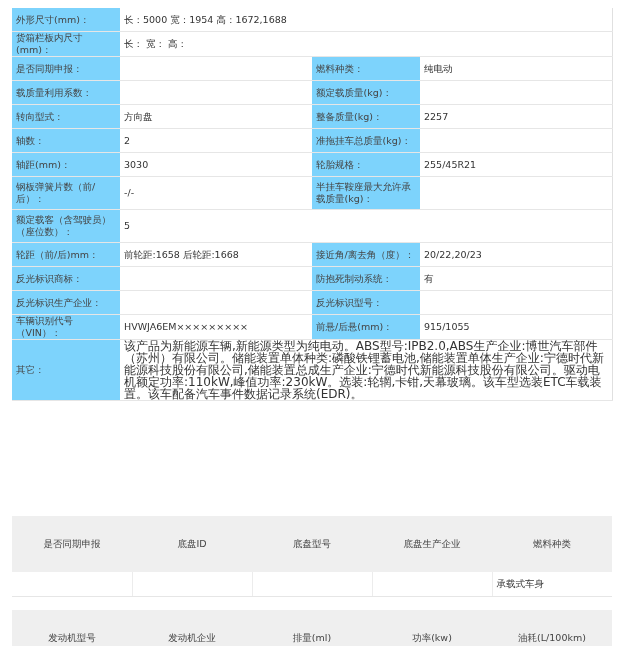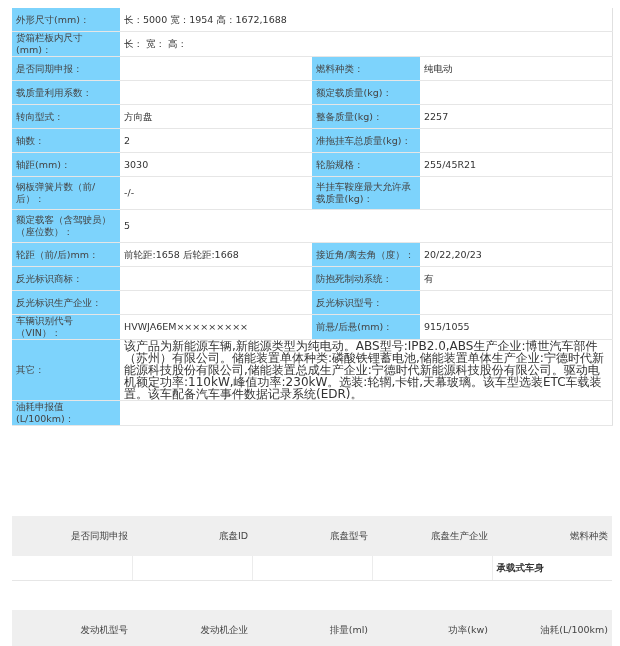--- a/index.html
+++ b/index.html
@@ -6,22 +6,22 @@
   body { width:620px; height:646px; position:relative; overflow:hidden;
          font-family:"DejaVu Sans","Liberation Sans",sans-serif; font-size:9.5px; color:#333; }
   .params { position:absolute; left:12px; top:8px; width:600px; border-collapse:collapse; table-layout:fixed; }
   .params td { border-bottom:1px solid #e6e6e6; padding:0 4px 0 4px; height:23px; vertical-align:middle; line-height:12px; }
   .params td.lab { background:#7dd3fc; color:#444; }
   .params td.val { background:#fff; }
   .params tr.tall td { height:32px; }
   .params tr.note td { height:56px; }
   .params td.val.last { border-right:1px solid #e0e0e0; }
   .grid { position:absolute; left:12px; width:600px; border-collapse:collapse; table-layout:fixed; }
-  .grid th { background:#efefef; text-align:right; font-weight:normal; color:#444; height:40px; padding:0 4px; }
-  .grid td { height:24px; padding:0 4px; border-right:1px solid #ececec; border-bottom:1px solid #e6e6e6; line-height:12px;font-weight:bold; }
+  .grid th { background:#efefef; text-align:center; font-weight:normal; color:#444; height:24px; padding:16px 4px; }
+  .grid td { height:24px; padding:0 4px; border-right:1px solid #ececec; border-bottom:1px solid #e6e6e6; line-height:12px; }
   .grid td:last-child { border-right:none; }
   .chassis { top:516px; }
   .engine { top:610px; }
   .engine td { height:32px; }
 </style>
 </head>
 <body>
 
 <table class="params">
   <colgroup>
@@ -100,24 +100,20 @@
     <tr>
       <td class="lab">车辆识别代号（VIN）：</td>
       <td class="val">HVWJA6EM×××××××××</td>
       <td class="lab">前悬/后悬(mm)：</td>
       <td class="val last">915/1055</td>
     </tr>
     <tr class="note">
       <td class="lab">其它：</td>
       <td class="val last" colspan="3" style="font-size:12px;line-height:12px;">该产品为新能源车辆,新能源类型为纯电动。ABS型号:IPB2.0,ABS生产企业:博世汽车部件（苏州）有限公司。储能装置单体种类:磷酸铁锂蓄电池,储能装置单体生产企业:宁德时代新能源科技股份有限公司,储能装置总成生产企业:宁德时代新能源科技股份有限公司。驱动电机额定功率:110kW,峰值功率:230kW。选装:轮辋,卡钳,天幕玻璃。该车型选装ETC车载装置。该车配备汽车事件数据记录系统(EDR)。</td>
     </tr>
-    <tr>
-      <td class="lab">油耗申报值(L/100km)：</td>
-      <td class="val last" colspan="3"></td>
-    </tr>
   </tbody>
 </table>
 
 <table class="grid chassis">
   <thead>
     <tr>
       <th>是否同期申报</th>
       <th>底盘ID</th>
       <th>底盘型号</th>
       <th>底盘生产企业</th>

